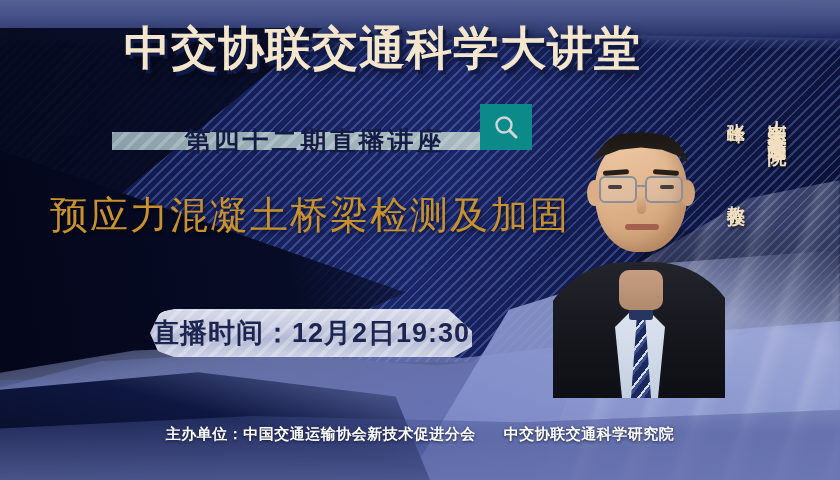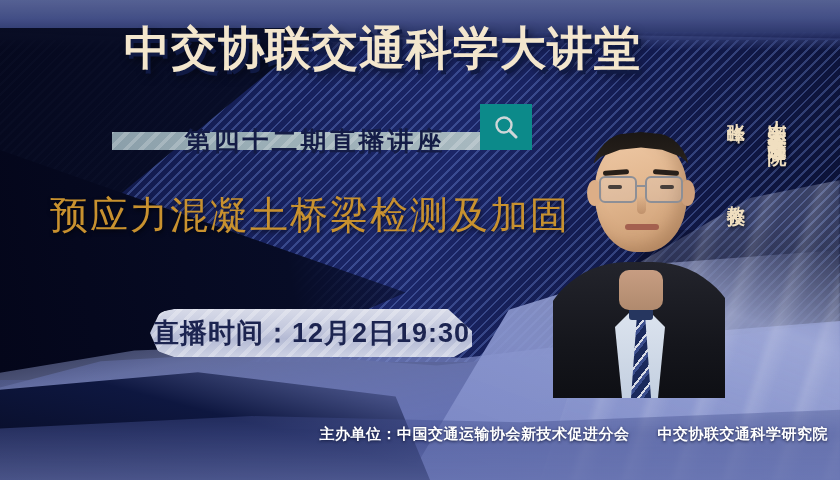--- a/index.html
+++ b/index.html
@@ -229,21 +229,21 @@
     writing-mode:vertical-rl;text-orientation:upright;
     color:#f0dfc0;font-weight:bold;white-space:nowrap;
     text-shadow:1px 2px 4px rgba(0,0,0,.6);
   }
   .v-inst{left:764px;top:104px;font-size:19px;letter-spacing:3px;}
   .v-name{left:724px;top:108px;font-size:18px;letter-spacing:3px;}
   .v-role{left:724px;top:192px;font-size:18px;letter-spacing:3px;}
 
   
   .footer-text{
-    position:absolute;left:0;right:12px;top:425px;text-align:right;
+    position:absolute;left:0;right:12px;top:425px;text-align:center;
     font-size:15px;font-weight:bold;color:#ffffff;letter-spacing:.5px;
     text-shadow:0 1px 3px rgba(10,16,48,.8);
     margin-left:12px;
   }
   .footer-text .gap{display:inline-block;width:28px;}
 </style>
 </head>
 <body>
 
 <div class="poster">

